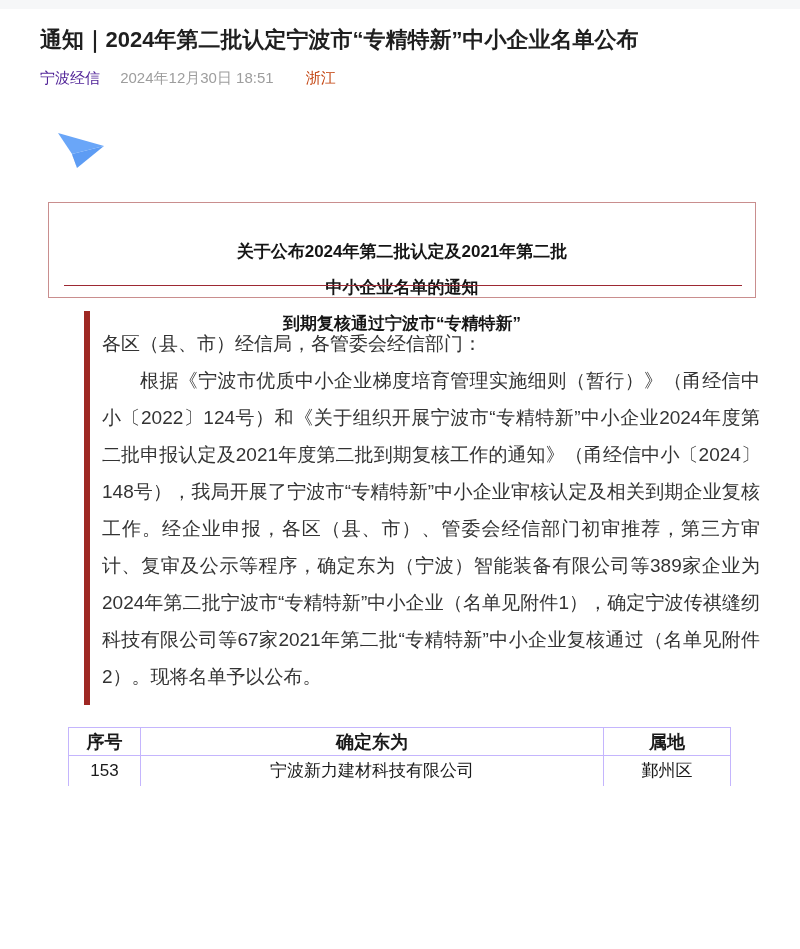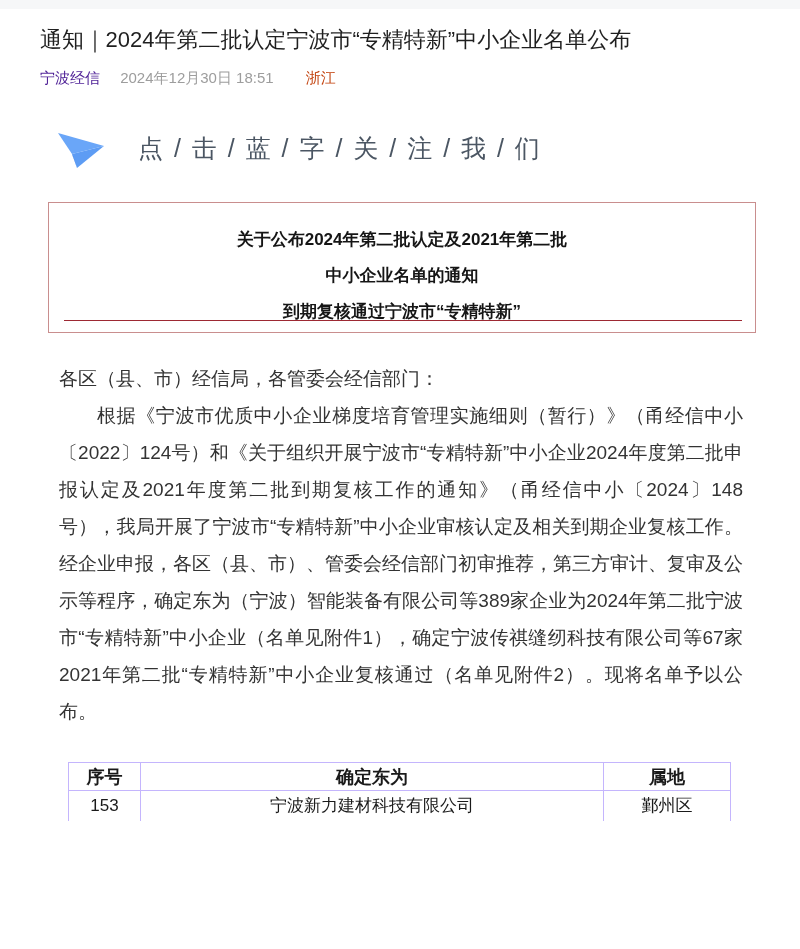--- a/index.html
+++ b/index.html
@@ -5,49 +5,49 @@
   * { margin:0; padding:0; box-sizing:border-box; }
   html,body { background:#ffffff; }
   .page {
     position:relative; width:800px; height:949px; overflow:hidden;
     background:#ffffff; font-family:"Liberation Sans", sans-serif;
     margin:0 auto;
   }
   .top-strip { height:9px; background:#f6f7f8; }
   .article-title {
     margin:16px 40px 0 40px; font-size:22px; line-height:30px;
-    font-weight:400; color:#1f1f1f;
+    font-weight:700; color:#1f1f1f;
   }
   .byline { margin:14px 40px 0 40px; font-size:15px; }
   .byline .account { color:#4c1d95; margin-right:16px; cursor:pointer; }
   .byline .date { color:#9d9d9d; margin-right:16px; }
   .byline .loc  { color:#c2410c;margin-left:12px; }
 
   .follow-banner {
     margin:34px 0 0 56px; display:flex; align-items:center; height:52px;
   }
   .plane-icon { width:50px; height:46px; flex:none; }
   .follow-text {
     margin-left:32px; font-size:25px; color:#4b5663;
     letter-spacing:2px; font-weight:500;
   }
 
   .notice-box {
-    position:relative; margin:28px 44px 0 48px; width:708px; height:131px;
-    border:1px solid #c98e8e; text-align:center; padding-top:19px;
+    position:relative; margin:28px 44px 0 48px; width:708px; height:96px;
+    border:1px solid #c98e8e; text-align:center; padding-top:31px;
   }
   .notice-box .nline {
     font-size:17px; line-height:36px; font-weight:700; color:#151515;
   }
   .notice-underline {
     position:absolute; left:15px; right:13px; bottom:11px;
     border-top:1px solid #9d2933;
   }
 
-  .body-section { display:flex; margin:13px 40px 0 53px;flex-direction:column; }
+  .body-section { display:flex; margin:13px 40px 0 84px; }
   .red-bar { flex:none; width:6px; background:#9e2823; margin-right:6px; }
   .body-text {
     width:690px; font-size:19px; line-height:37px; color:#333333;
     text-align:justify; padding:14px 0 10px 6px;
   }
   .body-text p.indent { text-indent:2em; }
 
   .table-wrap { position:relative; margin:22px 0 0 68px; width:662px; }
   table.company-table {
     border-collapse:collapse; width:662px; table-layout:fixed;
@@ -75,21 +75,20 @@
     <span class="date">2024年12月30日 18:51</span>
     <span class="loc">浙江</span>
   </div>
 
   <div class="follow-banner">
     <svg class="plane-icon" viewBox="0 0 50 46" xmlns="http://www.w3.org/2000/svg">
       <polygon points="2,8 48,21 16,29" fill="#6aa6f8"></polygon>
       <polygon points="16,29 48,21 21,43" fill="#5d9cf4"></polygon>
       <polygon points="16,29 21,43 17,31" fill="#3f7fe0"></polygon>
     </svg>
-    <div class="follow-text">点 / 击 / 蓝 / 字 / 关 / 注 / 我 / 们</div>
   </div>
 
   <div class="notice-box">
     <div class="nline">关于公布2024年第二批认定及2021年第二批</div>
     <div class="nline">中小企业名单的通知</div>
     <div class="nline">到期复核通过宁波市“专精特新”</div>
     <div class="notice-underline"></div>
   </div>
 
   <div class="body-section">

